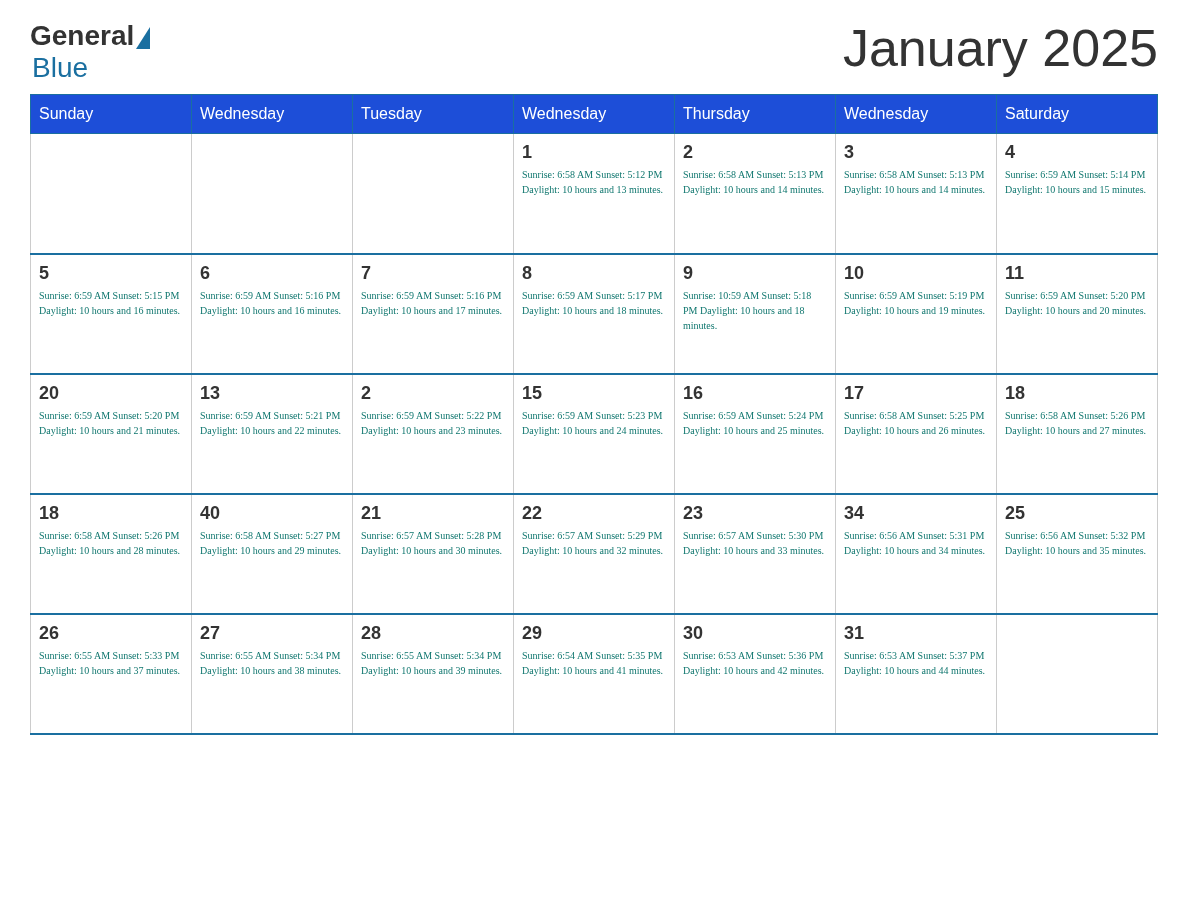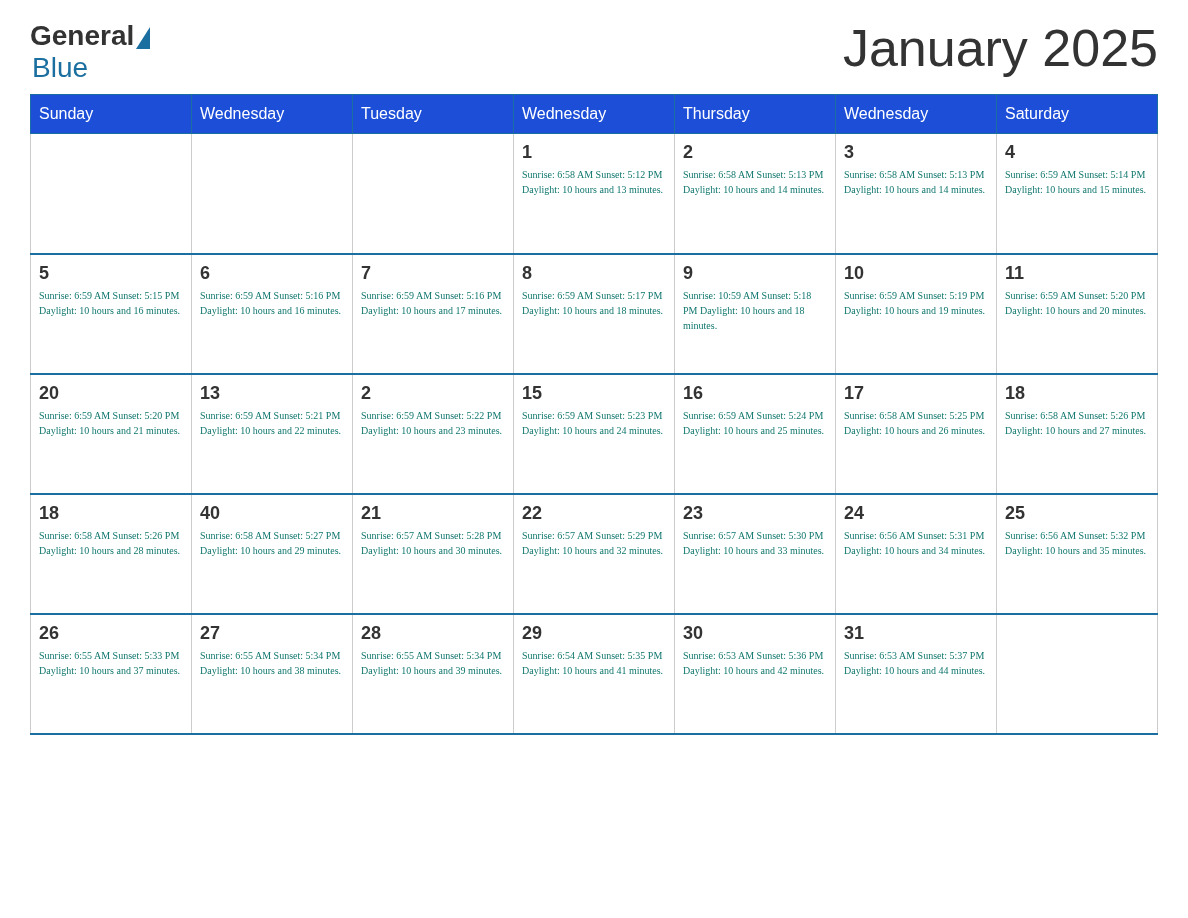--- a/index.html
+++ b/index.html
@@ -297,21 +297,21 @@
 and 32 minutes.</div>
         </td>
         <td>
           <span class="day-num">23</span>
           <div class="day-info">Sunrise: 6:57 AM
 Sunset: 5:30 PM
 Daylight: 10 hours
 and 33 minutes.</div>
         </td>
         <td>
-          <span class="day-num">24</span>
+          <span class="day-num">34</span>
           <div class="day-info">Sunrise: 6:56 AM
 Sunset: 5:31 PM
 Daylight: 10 hours
 and 34 minutes.</div>
         </td>
         <td>
           <span class="day-num">25</span>
           <div class="day-info">Sunrise: 6:56 AM
 Sunset: 5:32 PM
 Daylight: 10 hours

